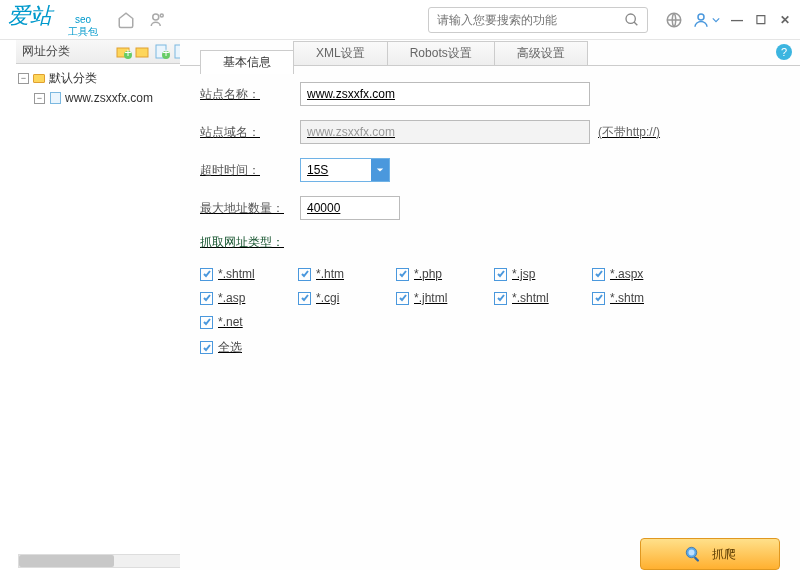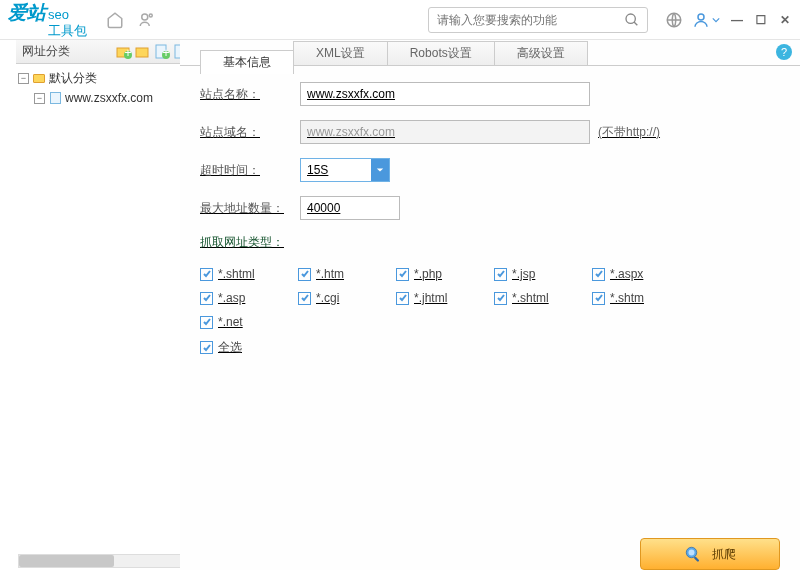--- a/index.html
+++ b/index.html
@@ -1,22 +1,22 @@
 <!DOCTYPE html>
 <html><head>
 <meta charset="utf-8">
 <style>
 * { box-sizing: border-box; margin: 0; padding: 0; font-family: "Microsoft YaHei", Arial, sans-serif; font-size: 12px; }
 body { width: 800px; height: 570px; background: #fff; overflow: hidden; position: relative; }
 
 
 .header { height: 40px; display: flex; align-items: center; padding: 0 8px; border-bottom: 1px solid #e5e5e5; }
 .logo { display: flex; align-items: baseline; margin-right: 12px; color: #0099cc; }
-.logo-main { font-size: 19px; font-weight: bold; font-style: italic; text-align: center; }
-.logo-sub { font-size: 13px; color: #0099cc; margin-left: 2px; }
+.logo-main { font-size: 22px; font-weight: normal; font-style: italic; text-align: center; }
+.logo-sub { font-size: 10px; color: #0099cc; margin-left: 16px; text-align: center; }
 .header-icon { width: 28px; height: 28px; display: flex; align-items: center; justify-content: center; cursor: pointer; color: #999; margin: 0 2px; }
 .header-spacer { flex: 1; }
 .search-wrap { display: flex; align-items: center; border: 1px solid #ccc; border-radius: 3px; height: 26px; width: 220px; margin-right: 10px; }
 .search-input { border: none; outline: none; flex: 1; padding: 0 8px; color: #999; }
 .search-btn { width: 30px; height: 100%; display: flex; align-items: center; justify-content: center; cursor: pointer; }
 .win-controls { display: flex; align-items: center; gap: 10px; margin-left: 8px; }
 .win-btn { width: 14px; height: 14px; cursor: pointer; color: #666; display: flex; align-items: center; justify-content: center; font-weight: bold; }
 
 
 .sidebar { position: absolute; left: 16px; top: 40px; width: 180px; bottom: 0; background: #fff; border-right: 1px solid #d0d0d0; }

